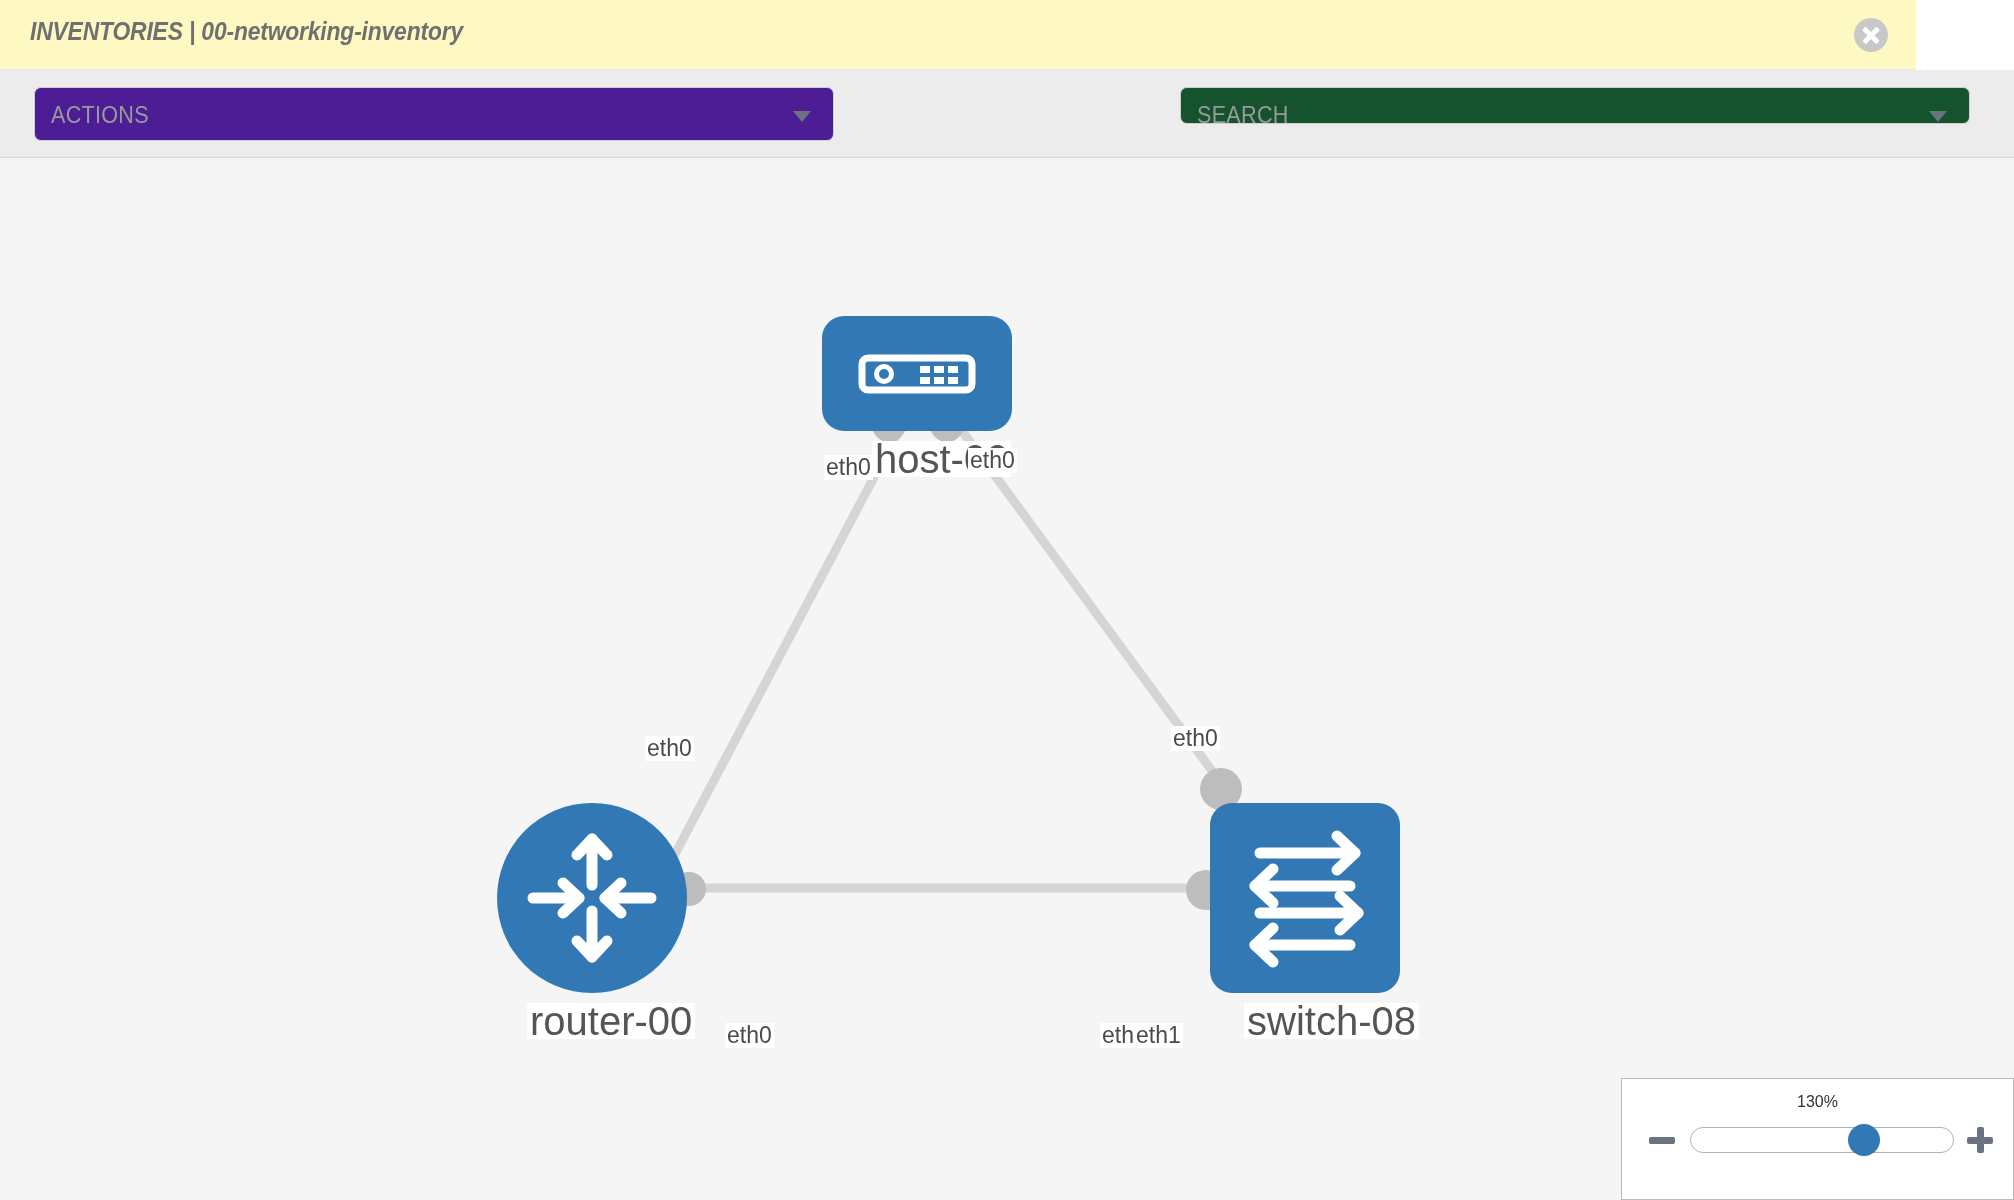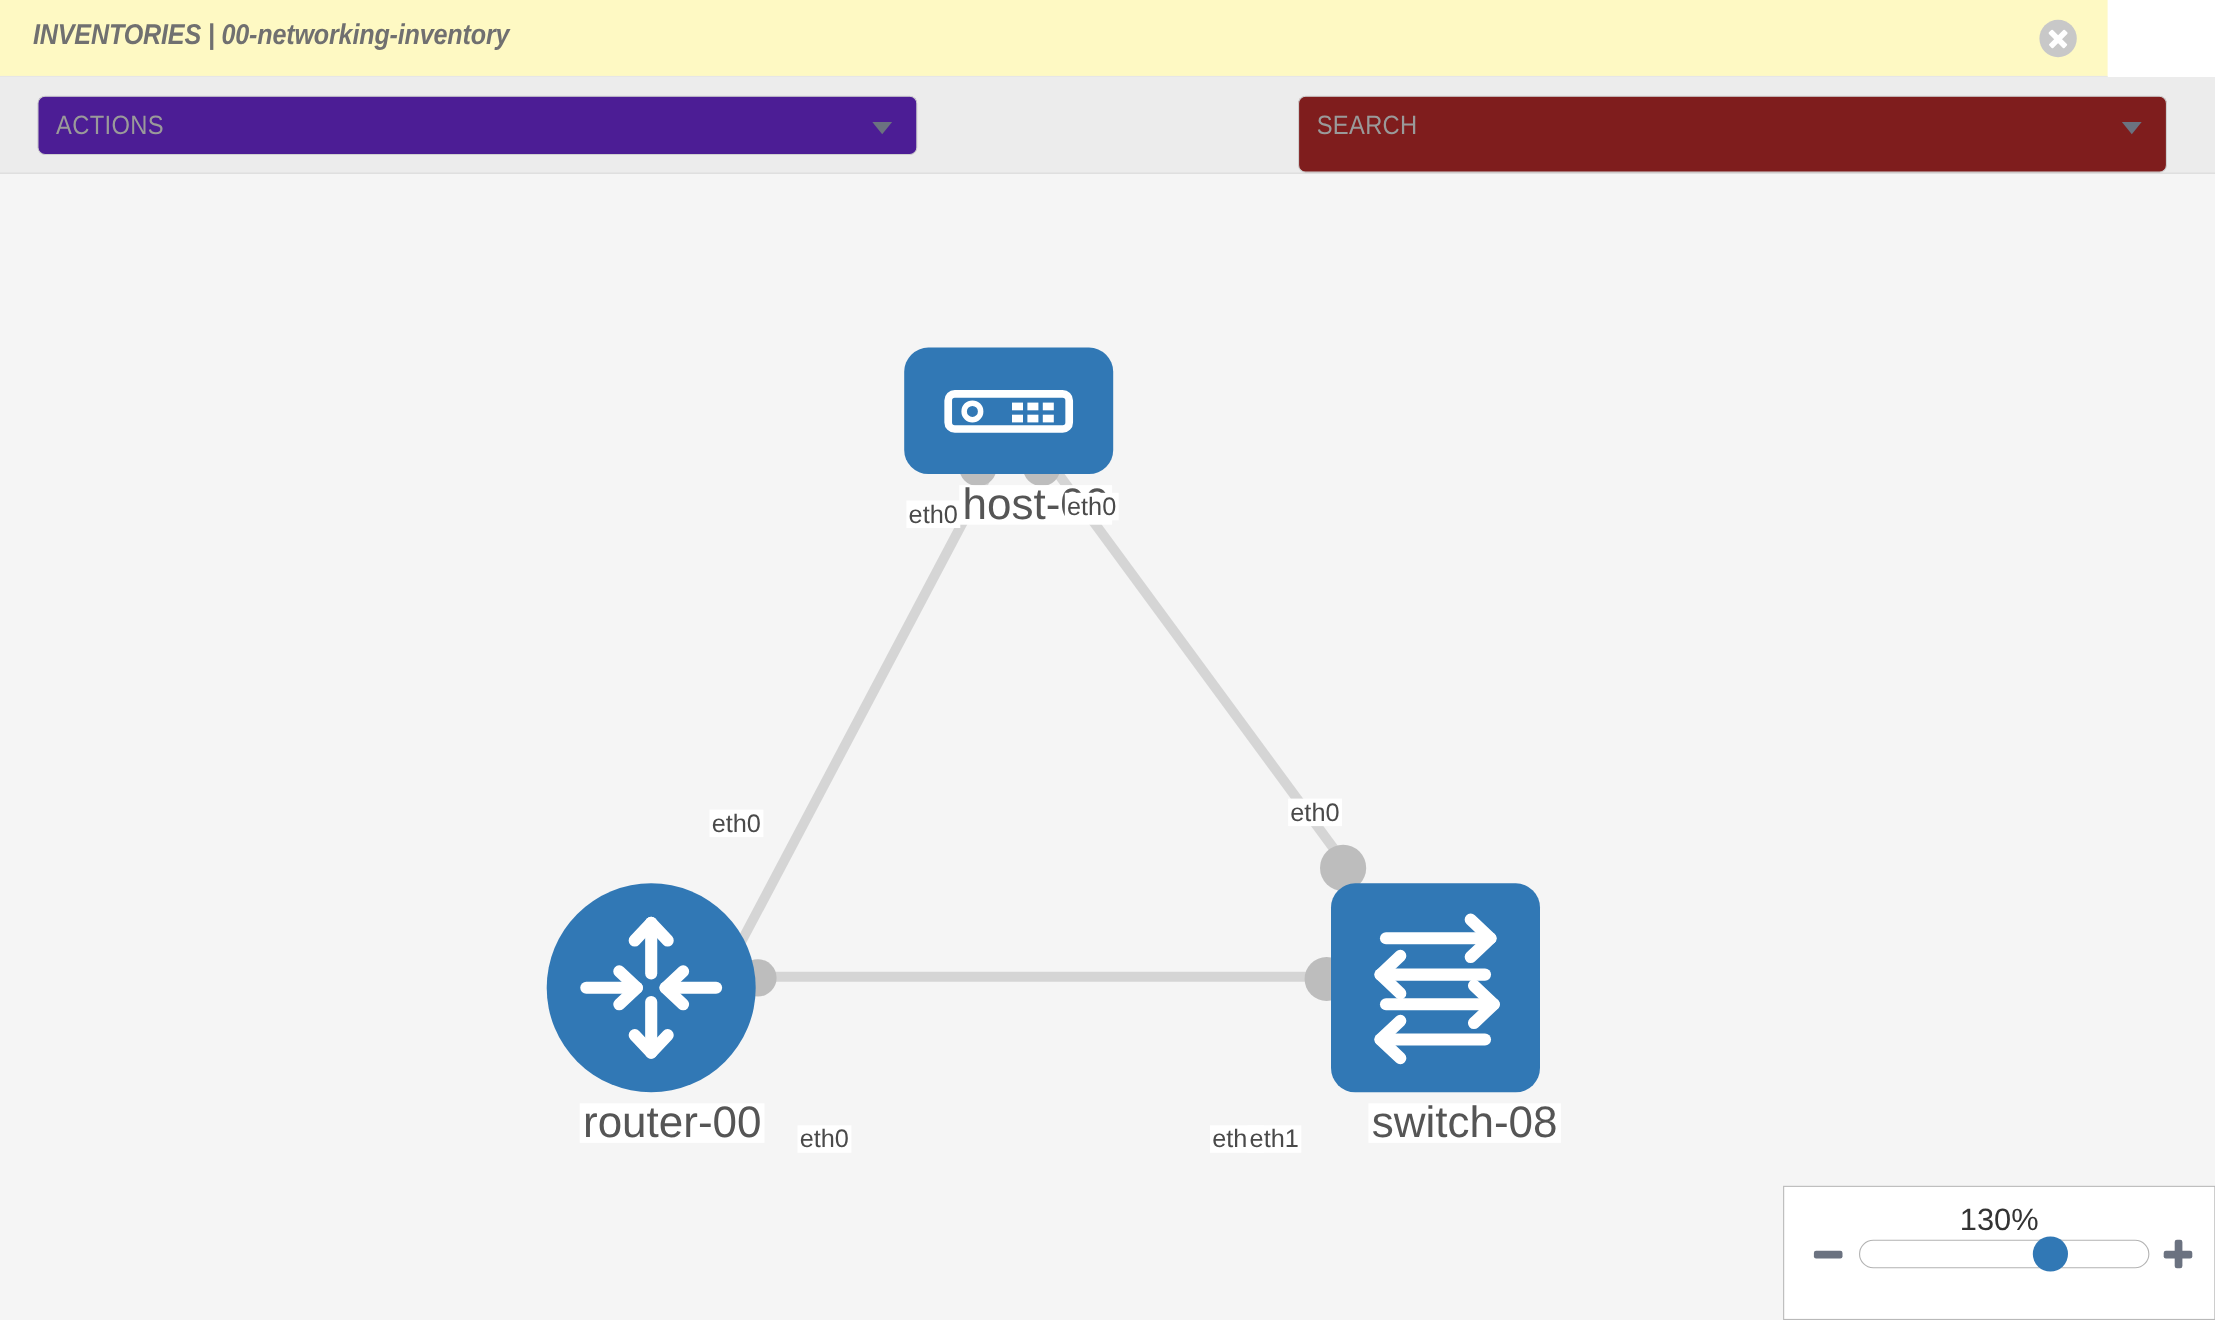--- a/index.html
+++ b/index.html
@@ -116,22 +116,22 @@
   }
   .tool-icon svg { display: block; }
   #wrench-ic { left: 1045px; top: 90px; }
   #key-ic    { left: 1113px; top: 90px; }
 
   .search-select {
     position: absolute;
     left: 1180px;
     top: 17px;
     width: 790px;
-    height: 70px;
-    background: #7f1d1d;
+    height: 37px;
+    background: #14532d;
     border: 1px solid #cfcfcf;
     border-radius: 7px;
     box-sizing: border-box;
     cursor: pointer;
   }
   .search-select .label {
     position: absolute;
     left: 16px;
     top: 13px;
     font-size: 24px;
@@ -195,21 +195,21 @@
     background: #ffffff;
     border: 1px solid #b9b9b9;
     box-sizing: border-box;
   }
   .zoom-pct {
     position: absolute;
     left: 0;
     top: 14px;
     width: 100%;
     text-align: center;
-    font-size: 28px;
+    font-size: 16px;
     color: #333333;
   }
   .zoom-minus, .zoom-plus {
     position: absolute;
     top: 48px;
     width: 26px;
     height: 26px;
     cursor: pointer;
   }
   .zoom-minus { left: 27px; }

